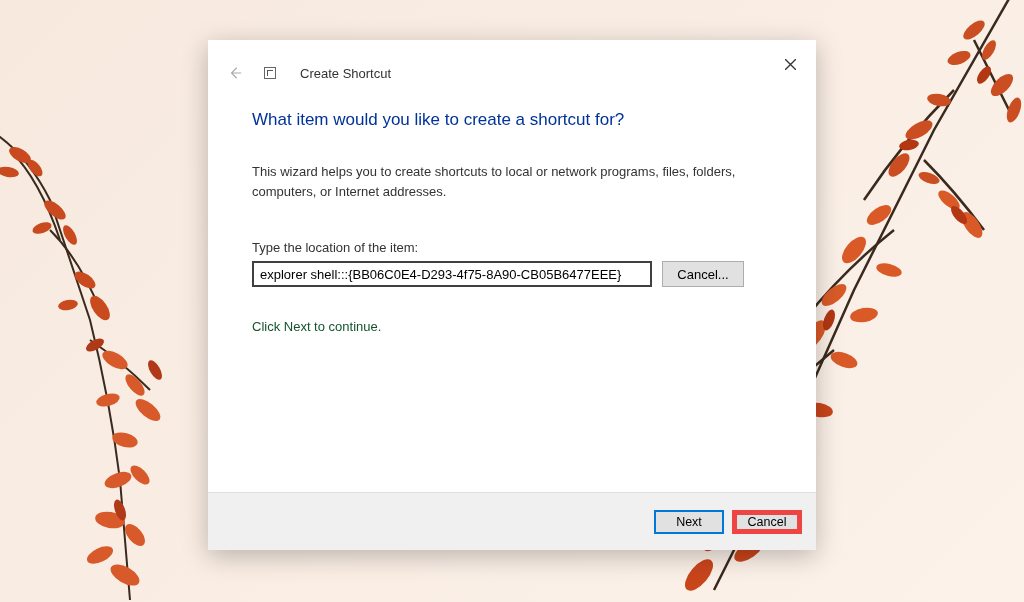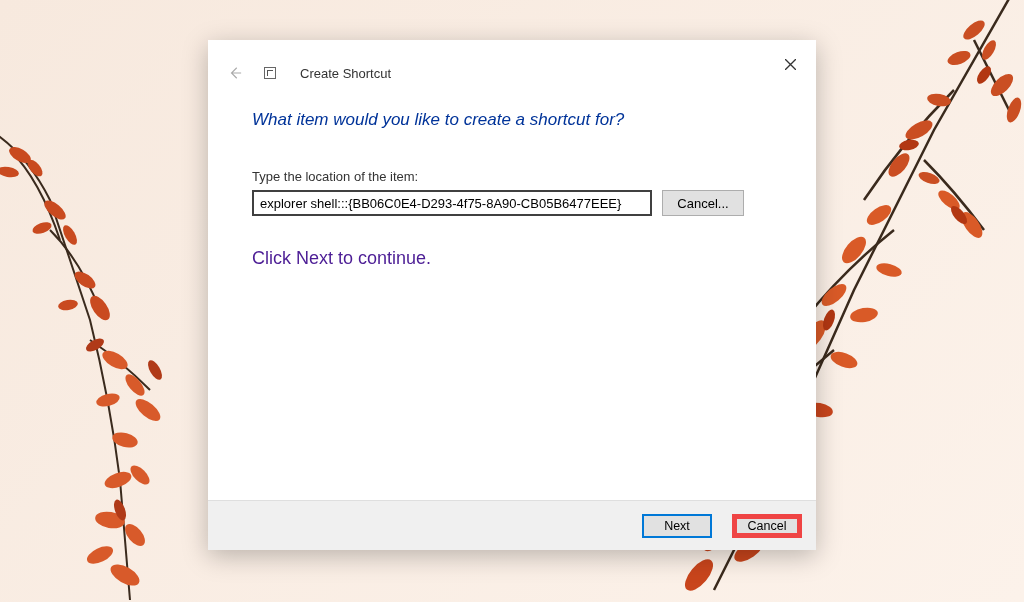--- a/index.html
+++ b/index.html
@@ -97,21 +97,20 @@
       color: #333;
     }
     .dialog-content {
       padding: 28px 44px 20px 44px;
     }
     .main-heading {
       font-size: 17px;
       color: #003399;
       font-weight: 400;
       margin-bottom: 32px;
-      font-style: italic;
     }
     .instruction-text {
       font-size: 13px;
       color: #333;
       line-height: 1.5;
       margin-bottom: 32px;
     }
     .location-label {
       font-size: 13px;
       color: #333;
@@ -135,36 +134,36 @@
     .browse-button {
       width: 82px;
       height: 26px;
       font-size: 13px;
       font-family: inherit;
       background: #e1e1e1;
       border: 1px solid #adadad;
       cursor: pointer;
     }
     .continue-text {
-      font-size: 18px;
-      color: #4c1d95;
+      font-size: 13px;
+      color: #14532d;
     }
     .dialog-footer {
       position: absolute;
       bottom: 0;
       left: 0;
       right: 0;
-      height: 50px;
+      height: 58px;
       background: #f0f0f0;
       border-top: 1px solid #dfdfdf;
       display: flex;
       align-items: center;
       justify-content: flex-end;
       padding-right: 14px;
-      gap: 20px;
+      gap: 8px;
     }
     .footer-button {
       width: 70px;
       height: 24px;
       font-size: 12.5px;
       font-family: inherit;
       background: #e1e1e1;
       border: 5px solid #ef4444;
       cursor: pointer;
     }
@@ -285,20 +284,21 @@
       <svg viewBox="0 0 16 16">
         <path d="M10,2 L4,8 L10,14 M4,8 L15,8" stroke="#aaa" stroke-width="1.3" fill="none"></path>
       </svg>
     </div>
     <span class="shortcut-icon"></span>
     <span class="header-title">Create Shortcut</span>
   </div>
 
   <div class="dialog-content">
     <h1 class="main-heading">What item would you like to create a shortcut for?</h1>
+    <p class="instruction-text">This wizard helps you to create shortcuts to local or network programs, files, folders, computers, or Internet addresses.</p>
     <div class="location-label">Type the location of the item:</div>
     <div class="location-row">
       <input type="text" class="location-input" value="explorer shell:::{BB06C0E4-D293-4f75-8A90-CB05B6477EEE}" style="">
       <button class="browse-button">Cancel...</button>
     </div>
     <p class="continue-text">Click Next to continue.</p>
   </div>
 
   <div class="dialog-footer">
     <button class="footer-button primary">Next</button>

